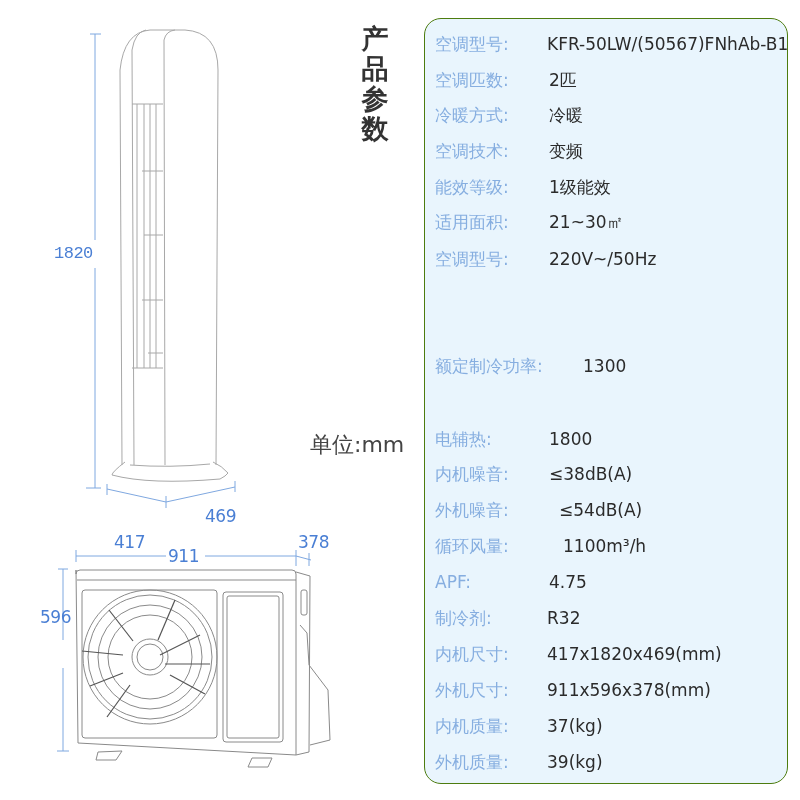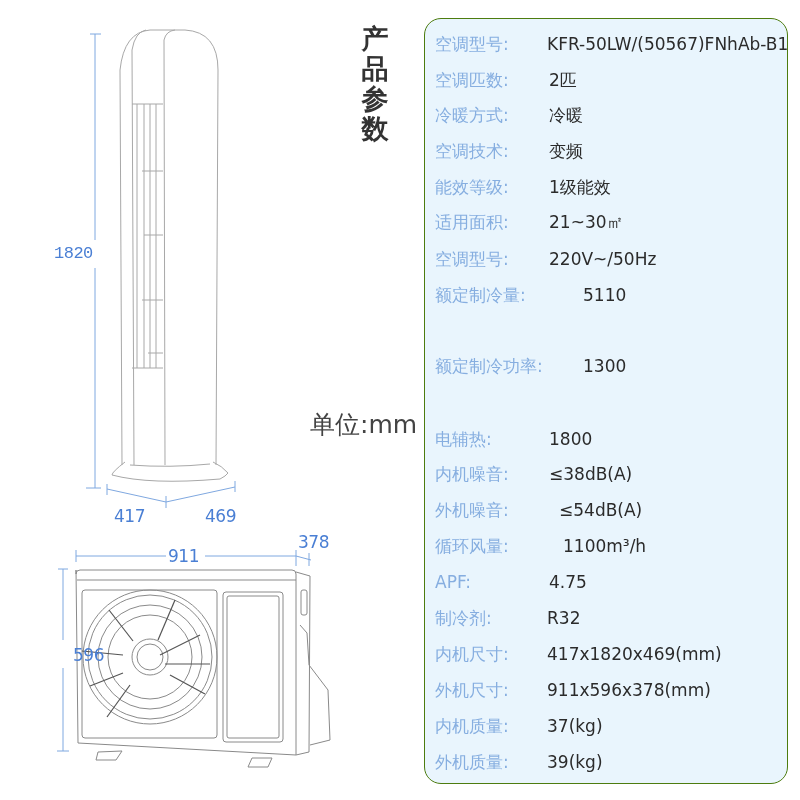--- a/index.html
+++ b/index.html
@@ -3,21 +3,21 @@
 <meta charset="utf-8">
 <style>
   html, body { margin: 0; padding: 0; background: #ffffff; }
   body { width: 800px; height: 800px; position: relative; overflow: hidden;
          font-family: "DejaVu Sans", "Liberation Sans", sans-serif; }
   .diagram { position: absolute; left: 0; top: 0; width: 800px; height: 800px; }
   .dim { position: absolute; color: #4a7fd4; font-size: 17px; font-family: "DejaVu Sans", sans-serif; letter-spacing: -0.5px; }
   .title { position: absolute; left: 360px; top: 24px; width: 30px; font-size: 27px; line-height: 30px;
            color: #333; font-weight: bold; text-align: center; }
   .title span { display: block; }
-  .unit { position: absolute; left: 310px; top: 408px; font-size: 25px; color: #444; }
+  .unit { position: absolute; left: 310px; top: 430px; font-size: 22px; color: #444; }
   .panel { position: absolute; left: 424px; top: 18px; width: 364px; height: 766px;
            background: #e9f5fd; border: 1px solid #4d7c0f; border-radius: 17px; box-sizing: border-box; }
   .row { position: absolute; left: 10px; height: 30px; display: flex; align-items: center; white-space: nowrap; }
   .row .k { color: #86aee0; font-size: 17px; }
   .row .v { color: #2b2b2b; font-size: 17px; position: absolute; }
 </style>
 </head>
 <body>
 
 <svg class="diagram" viewBox="0 0 800 800" xmlns="http://www.w3.org/2000/svg">
@@ -92,25 +92,25 @@
     <line x1="296" y1="556" x2="311" y2="560"></line>
     <line x1="309" y1="553" x2="309" y2="566"></line>
     <line x1="58" y1="569" x2="68" y2="569"></line>
     <line x1="63" y1="569" x2="63" y2="640"></line>
     <line x1="63" y1="668" x2="63" y2="751"></line>
     <line x1="57" y1="751" x2="69" y2="751"></line>
   </g>
 </svg>
 
 <div class="dim" style="left:54px;top:244px;font-family:Liberation Mono, monospace;">1820</div>
-<div class="dim" style="left:114px;top:506px;text-align:right;">417</div>
+<div class="dim" style="left:114px;top:532px;text-align:right;">417</div>
 <div class="dim" style="left:205px;top:506px;">469</div>
 <div class="dim" style="left:168px;top:546px;">911</div>
 <div class="dim" style="left:298px;top:532px;">378</div>
-<div class="dim" style="left:40px;top:645px;margin-left:33px;">596</div>
+<div class="dim" style="left:40px;top:607px;">596</div>
 
 <div class="title">
   <span>产</span>
   <span>品</span>
   <span>参</span>
   <span>数</span>
 </div>
 
 <div class="unit">单位:mm</div>
 
@@ -135,24 +135,20 @@
       <span class="k">能效等级:</span>
       <span class="v" style="left:114px">1级能效</span>
     </div>
   <div class="row" style="top:188px">
       <span class="k">适用面积:</span>
       <span class="v" style="left:114px">21~30㎡</span>
     </div>
   <div class="row" style="top:225px">
       <span class="k">空调型号:</span>
       <span class="v" style="left:114px">220V~/50Hz</span>
-    </div>
-  <div class="row" style="top:261px">
-      <span class="k">额定制冷量:</span>
-      <span class="v" style="left:148px">5110</span>
     </div>
   <div class="row" style="top:332px">
       <span class="k">额定制冷功率:</span>
       <span class="v" style="left:148px">1300</span>
     </div>
   <div class="row" style="top:405px">
       <span class="k">电辅热:</span>
       <span class="v" style="left:114px">1800</span>
     </div>
   <div class="row" style="top:440px">

